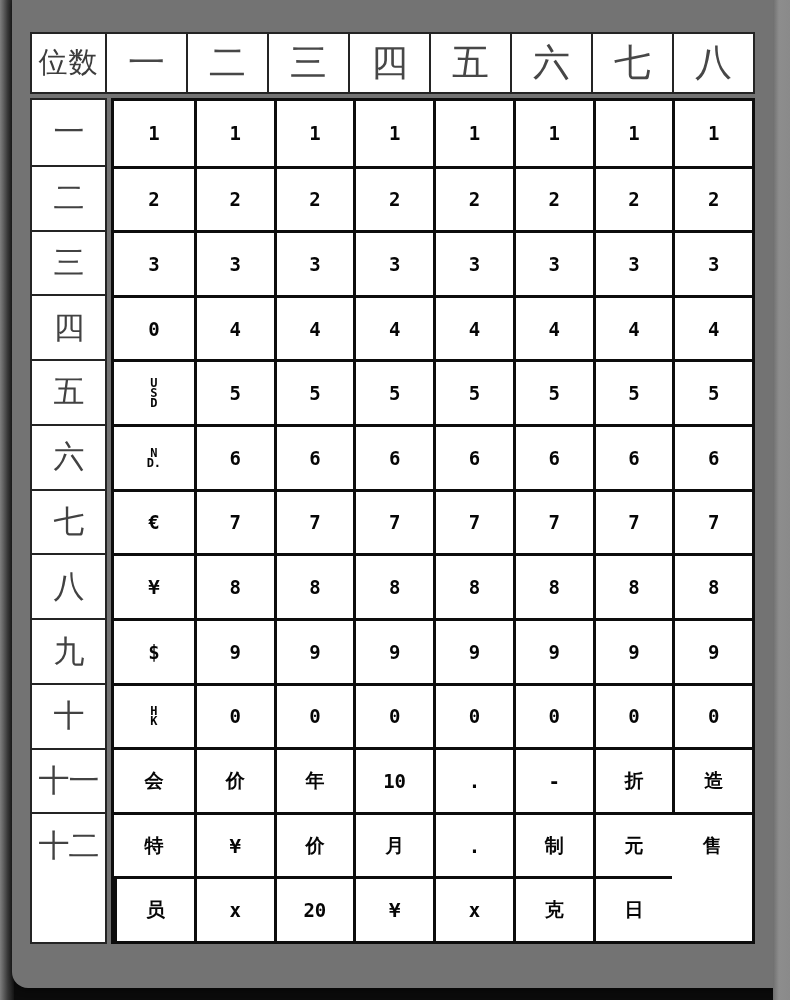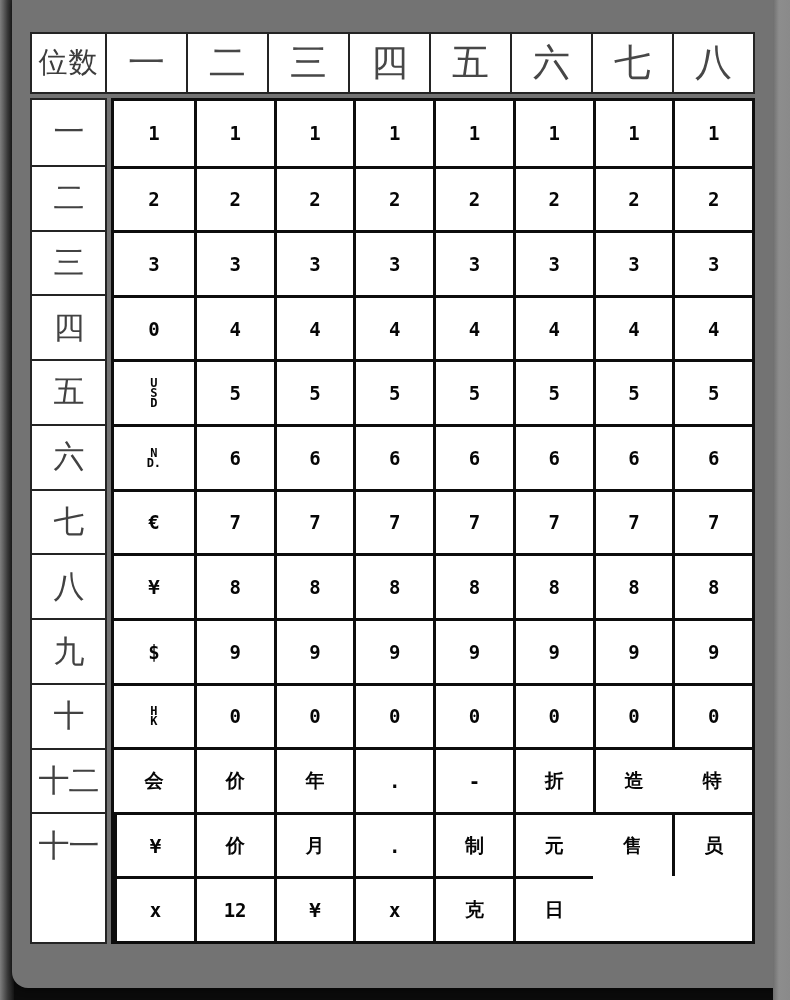--- a/index.html
+++ b/index.html
@@ -92,22 +92,22 @@
       <div class="rcell">一</div>
           <div class="rcell">二</div>
           <div class="rcell">三</div>
           <div class="rcell">四</div>
           <div class="rcell">五</div>
           <div class="rcell">六</div>
           <div class="rcell">七</div>
           <div class="rcell">八</div>
           <div class="rcell">九</div>
           <div class="rcell">十</div>
+          <div class="rcell">十一</div>
           <div class="rcell">十二</div>
-          <div class="rcell">十一</div>
         </div>
       <div class="dgrid">
 
       <div class="dcell">1</div>
           <div class="dcell bl">1</div>
           <div class="dcell bl">1</div>
           <div class="dcell bl">1</div>
           <div class="dcell bl">1</div>
           <div class="dcell bl">1</div>
           <div class="dcell bl">1</div>
@@ -184,35 +184,36 @@
           <div class="dcell bl bt">0</div>
           <div class="dcell bl bt">0</div>
           <div class="dcell bl bt">0</div>
           <div class="dcell bl bt">0</div>
           <div class="dcell bl bt">0</div>
           <div class="dcell bl bt">0</div>
           <div class="dcell bl bt">0</div>
           <div class="dcell bt">会</div>
           <div class="dcell bl bt">价</div>
           <div class="dcell bl bt">年</div>
+          <div class="dcell bl bt">10</div>
           <div class="dcell bl bt">.</div>
           <div class="dcell bl bt">-</div>
           <div class="dcell bl bt">折</div>
           <div class="dcell bl bt">造</div>
           <div class="dcell bt">特</div>
           <div class="dcell bl bt">¥</div>
           <div class="dcell bl bt">价</div>
           <div class="dcell bl bt">月</div>
           <div class="dcell bl bt">.</div>
           <div class="dcell bl bt">制</div>
           <div class="dcell bl bt">元</div>
           <div class="dcell bt">售</div>
           <div class="dcell bl bt">员</div>
           <div class="dcell bl bt">x</div>
-          <div class="dcell bl bt">12</div>
+          <div class="dcell bl bt">20</div>
           <div class="dcell bl bt">¥</div>
           <div class="dcell bl bt">x</div>
           <div class="dcell bl bt">克</div>
           <div class="dcell bl bt">日</div>
         </div>
     </div>
   </div>
   <div class="right-strip"></div>
 </div>
 

